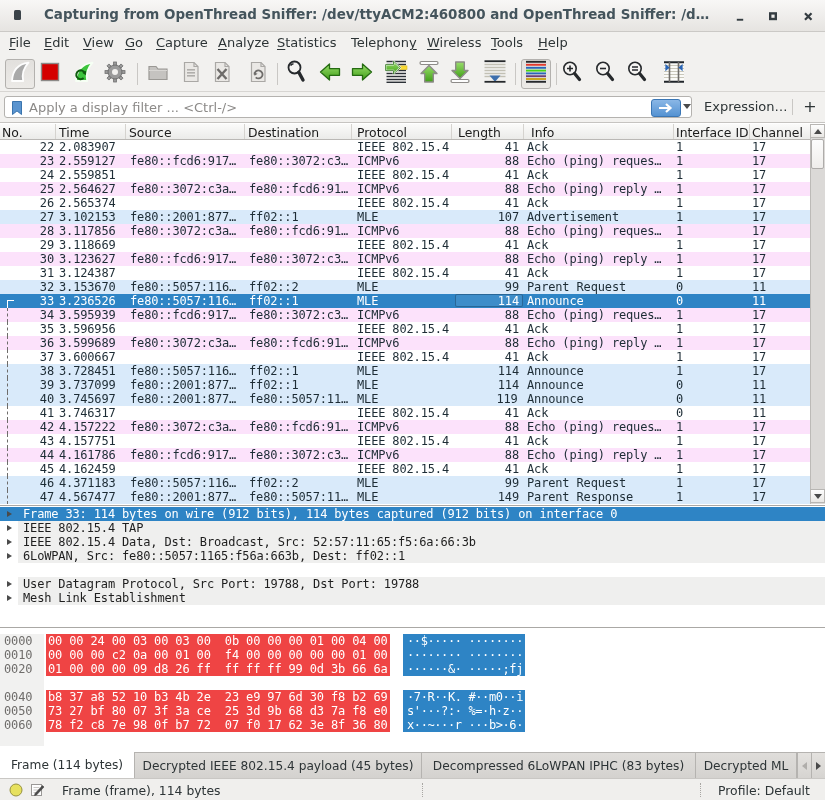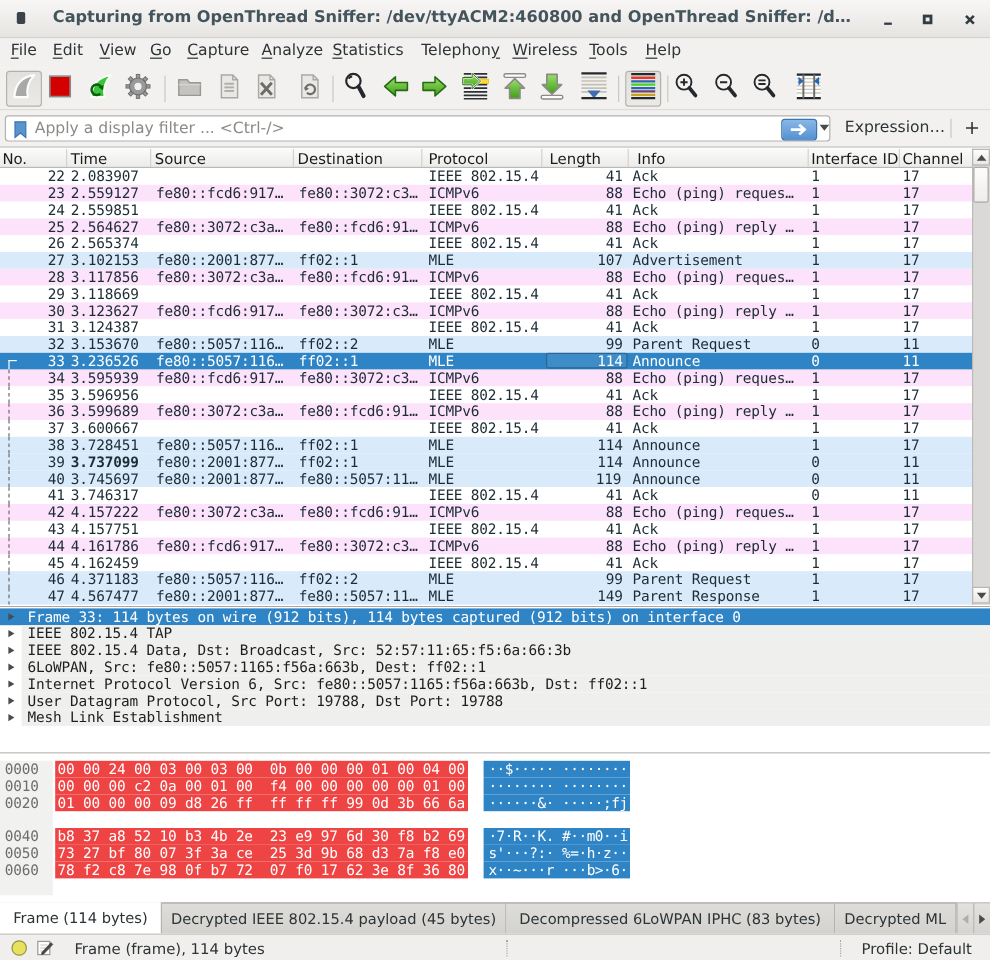--- a/index.html
+++ b/index.html
@@ -558,21 +558,21 @@
         <span class="pcell" style="left: 249px;">ff02::1</span>
         <span class="pcell" style="left: 357px;">MLE</span>
         <span class="pcell" style="left: 455px; width: 64px; text-align: right;">114</span>
         <span class="pcell" style="left: 527px;">Announce</span>
         <span class="pcell" style="left: 676px;">1</span>
         <span class="pcell" style="left: 752px;">17</span>
         <div class="rel-line"></div>
       </div>
       <div class="prow c-mle" style="top: 238px;">
         <span class="pcell" style="left: 0px; width: 54px; text-align: right;">39</span>
-        <span class="pcell" style="left: 59px; font-weight: bold;">3.737099</span>
+        <span class="pcell" style="left: 59px;">3.737099</span>
         <span class="pcell" style="left: 130px;">fe80::2001:877…</span>
         <span class="pcell" style="left: 249px;">ff02::1</span>
         <span class="pcell" style="left: 357px;">MLE</span>
         <span class="pcell" style="left: 455px; width: 64px; text-align: right;">114</span>
         <span class="pcell" style="left: 527px;">Announce</span>
         <span class="pcell" style="left: 676px;">0</span>
         <span class="pcell" style="left: 752px;">11</span>
         <div class="rel-line"></div>
       </div>
       <div class="prow c-mle" style="top: 252px;">
@@ -696,25 +696,20 @@
       </div>
       <div class="drow" style="top: 29px;">
         <div class="dbg"></div>
         <div class="dtri"></div>
         <span class="dtext">IEEE 802.15.4 Data, Dst: Broadcast, Src: 52:57:11:65:f5:6a:66:3b</span>
       </div>
       <div class="drow" style="top: 43px;">
         <div class="dbg"></div>
         <div class="dtri"></div>
         <span class="dtext">6LoWPAN, Src: fe80::5057:1165:f56a:663b, Dest: ff02::1</span>
-      </div>
-      <div class="drow" style="top: 57px;">
-        <div class="dbg"></div>
-        <div class="dtri"></div>
-        <span class="dtext">Internet Protocol Version 6, Src: fe80::5057:1165:f56a:663b, Dst: ff02::1</span>
       </div>
       <div class="drow" style="top: 71px;">
         <div class="dbg"></div>
         <div class="dtri"></div>
         <span class="dtext">User Datagram Protocol, Src Port: 19788, Dst Port: 19788</span>
       </div>
       <div class="drow" style="top: 85px;">
         <div class="dbg"></div>
         <div class="dtri"></div>
         <span class="dtext">Mesh Link Establishment</span>

